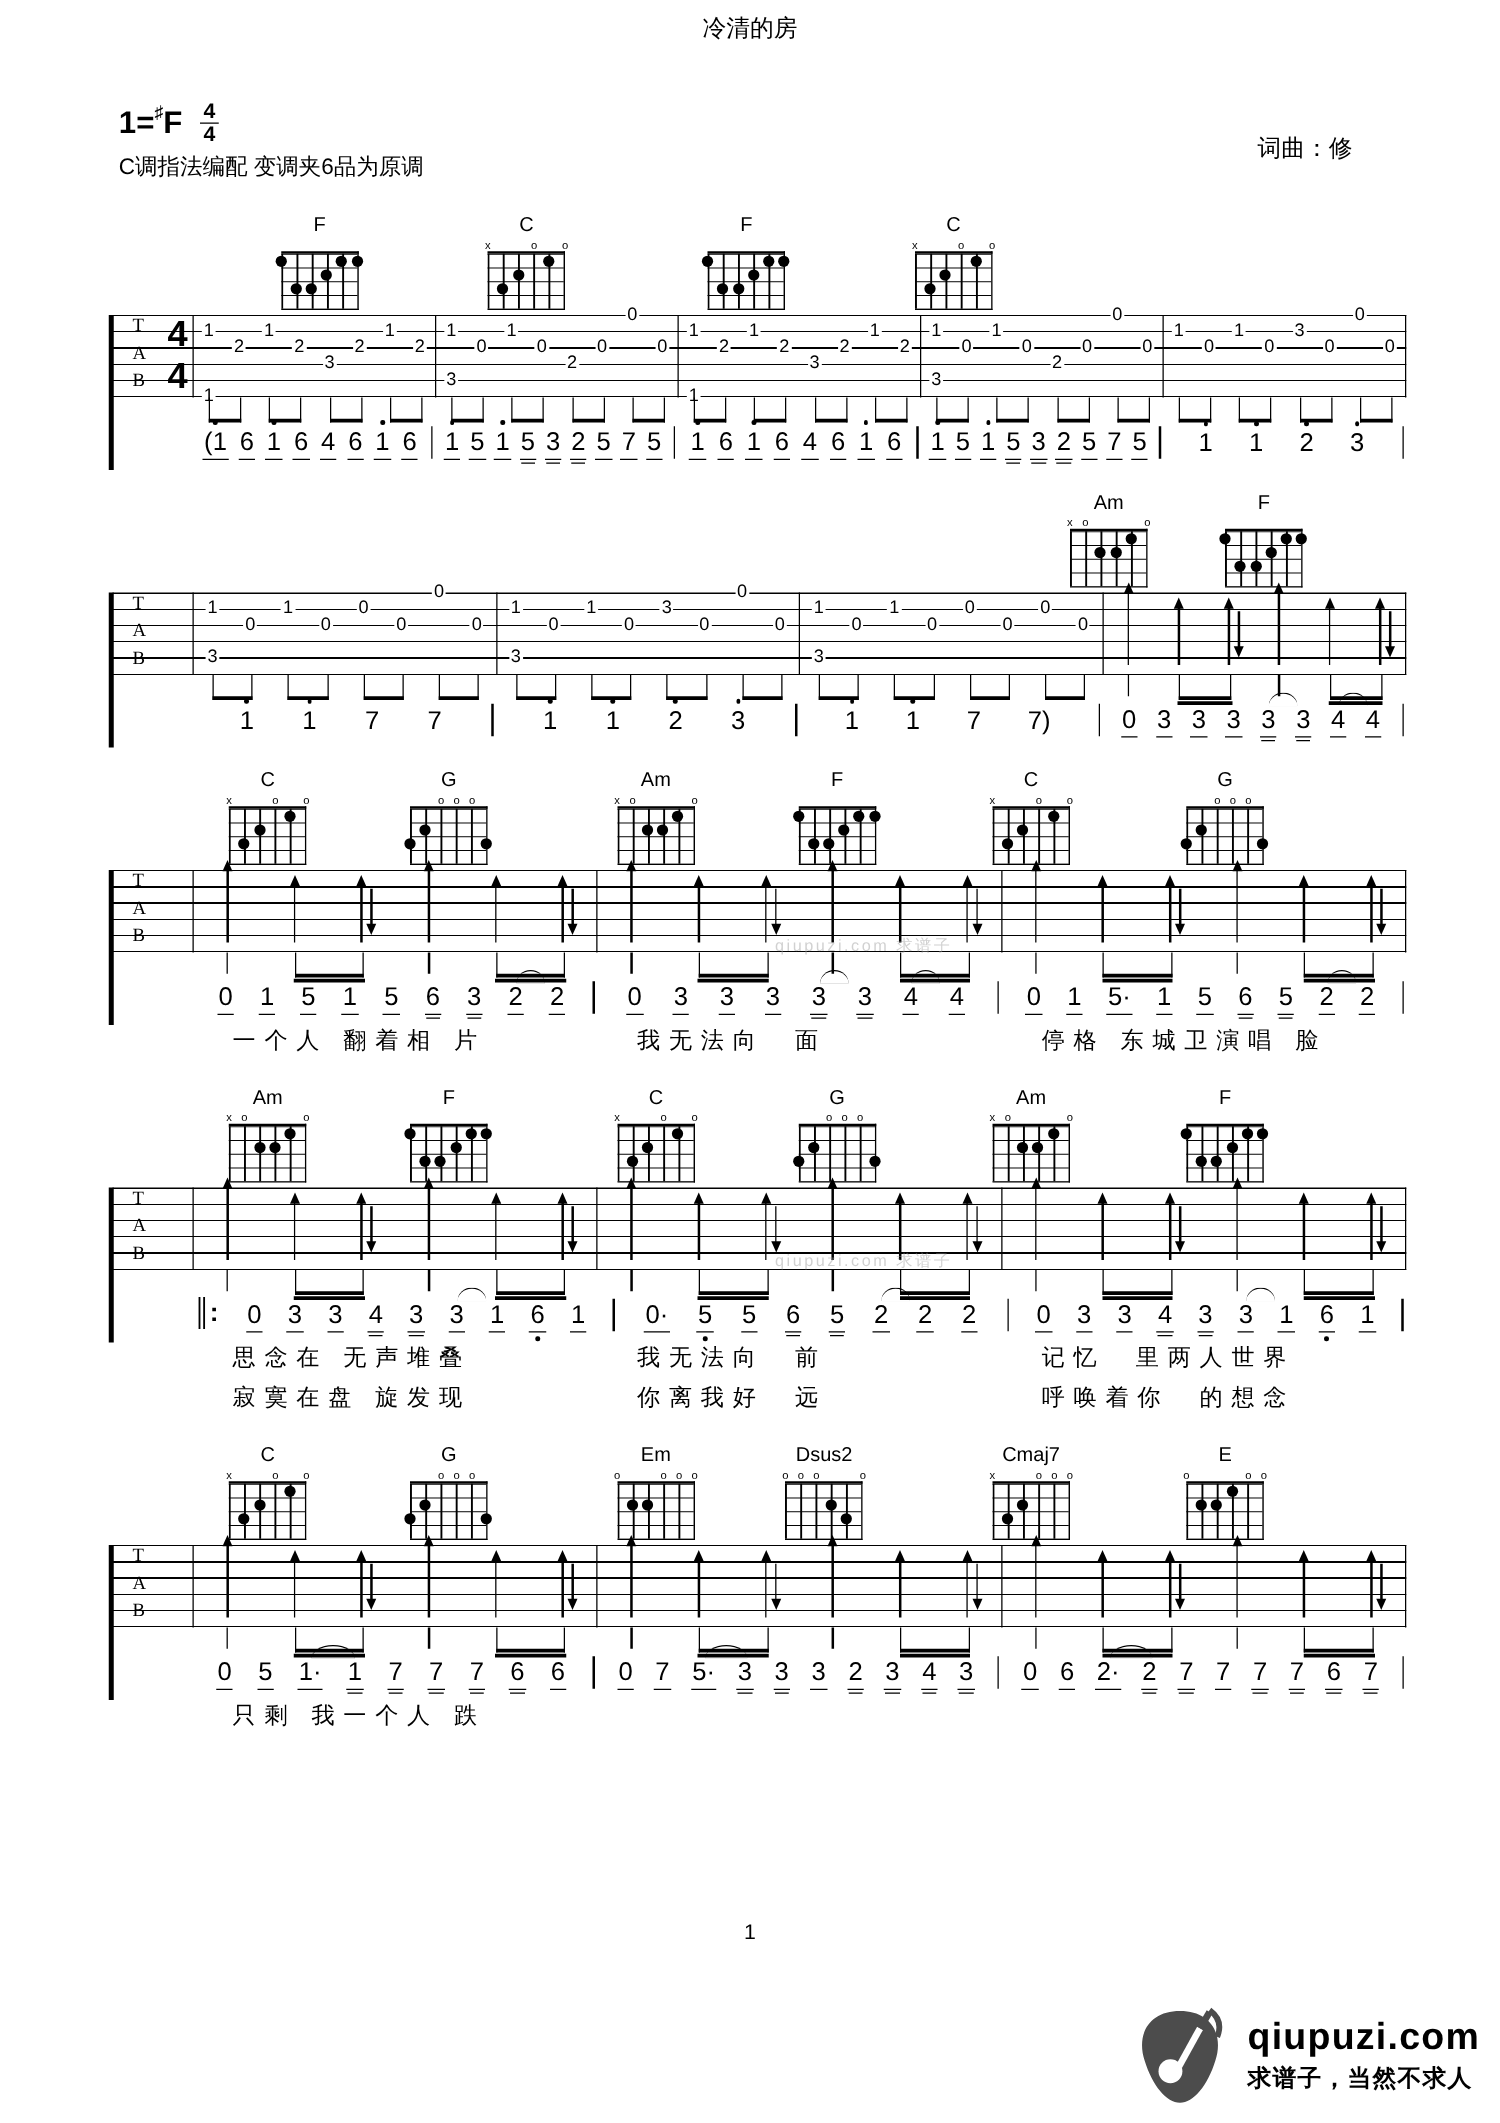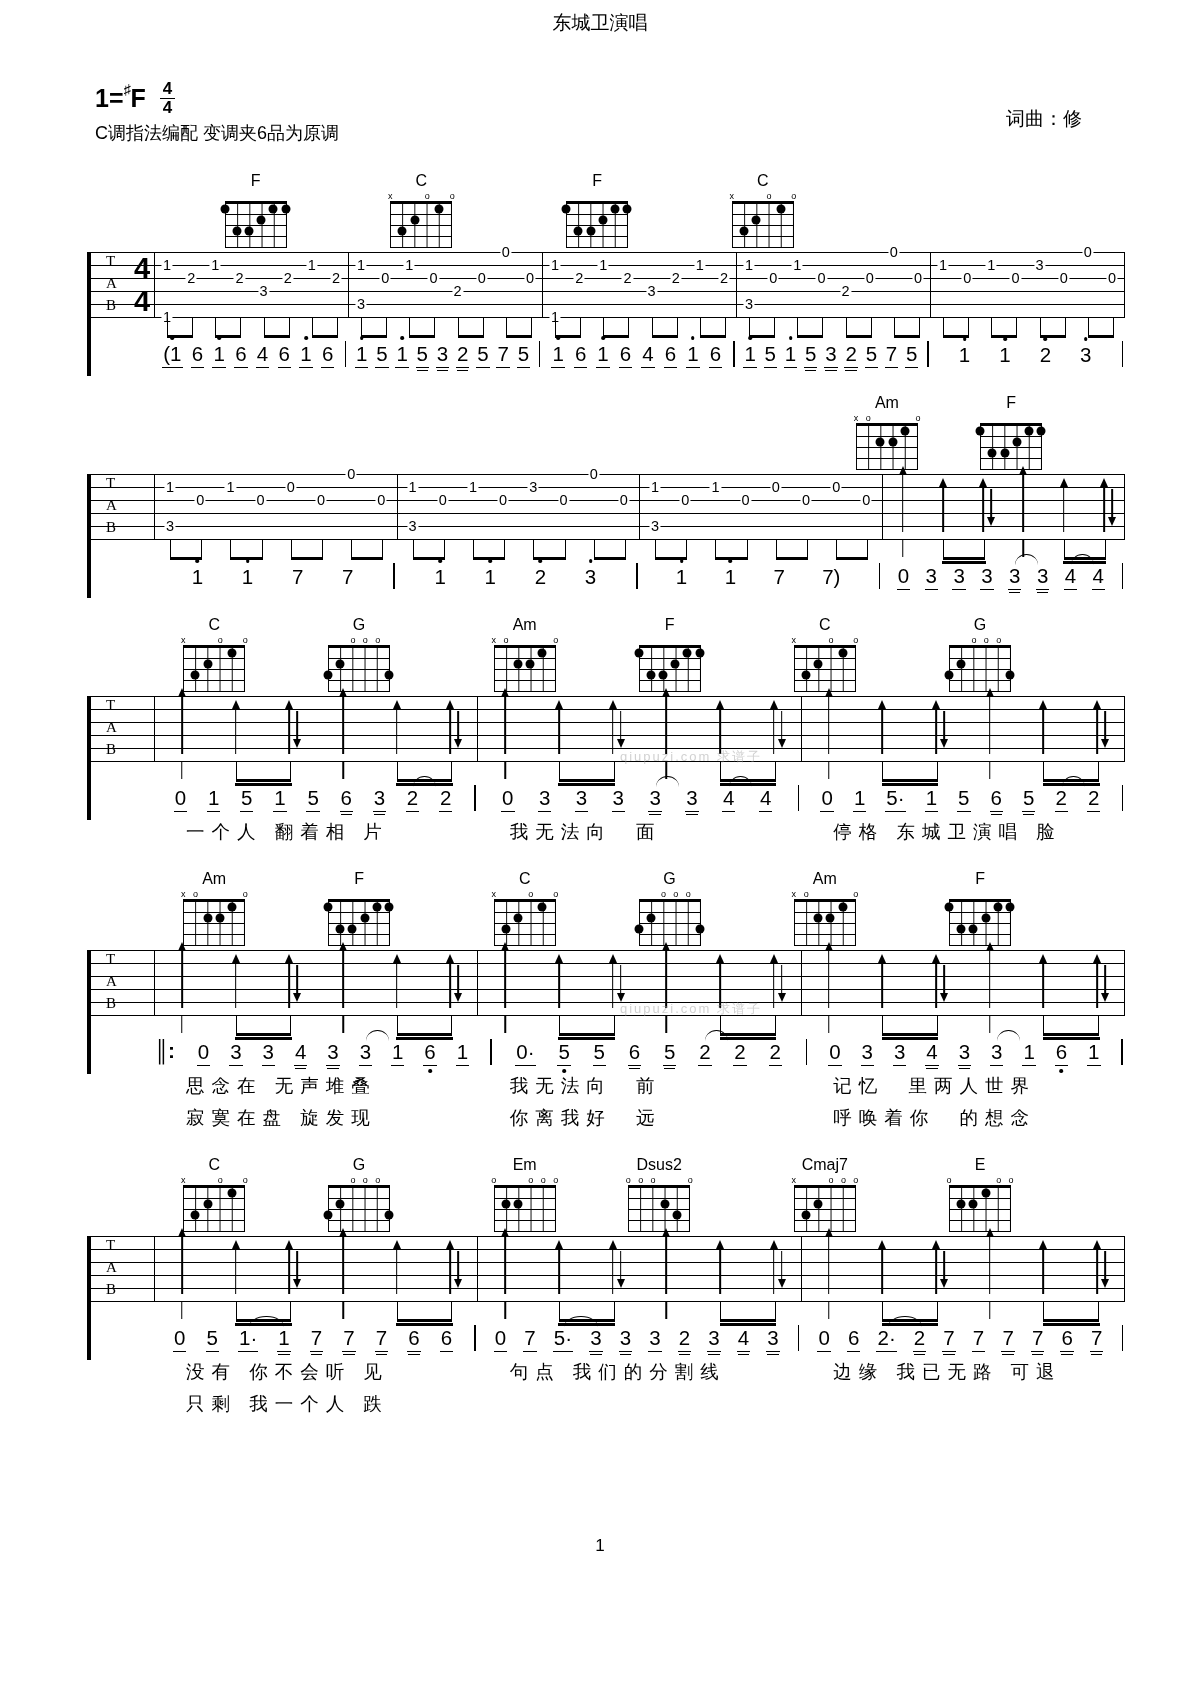--- a/index.html
+++ b/index.html
@@ -60,21 +60,21 @@
   .pagenum{position:absolute;bottom:142px;left:0;right:0;text-align:center;font-size:17px;}
   .wm{position:absolute;right:16px;bottom:8px;display:flex;align-items:center;gap:12px;}
   .wm-text .site{font-size:30px;font-weight:bold;letter-spacing:1px;}
   .wm-text .slogan{font-size:19px;font-weight:bold;margin-top:3px;letter-spacing:1px;}
   .faintwm{position:absolute;font-size:13px;color:#9a9a9a;opacity:.45;letter-spacing:2px;}
 </style>
 </head>
 <body>
 
 <div class="sheet">
-  <div class="subtitle">东城卫演唱</div>
+  <div class="subtitle">冷清的房</div>
 
   <div class="keysig">
     <span>1=</span>
       <span class="sharp">♯</span>
       <span>F</span>
     <span class="frac">
       <span class="num">4</span>
       <span class="den">4</span>
     </span>
   </div>
@@ -931,30 +931,38 @@
             <span class="jp u2">7</span>
             <span class="jp u1">7</span>
             <span class="jp u2">7</span>
             <span class="jp u2">7</span>
             <span class="jp u2">6</span>
             <span class="jp u2">7</span>
           </div>
           <span class="jpbar"></span>
         </div>
         <div class="lyr">
-          <div class="lyrm">没有 你不会听 见</div>
-          <div class="lyrm">句点 我们的分割线</div>
-          <div class="lyrm">边缘 我已无路 可退</div>
-        </div>
-        <div class="lyr">
           <div class="lyrm">只剩 我一个人 跌</div>
           <div class="lyrm"></div>
           <div class="lyrm"></div>
         </div>
       </div>
     </div>
 
   <span class="faintwm" style="left:620px;top:748px;">qiupuzi.com 求谱子</span>
   <span class="faintwm" style="left:620px;top:1000px;">qiupuzi.com 求谱子</span>
 
   <div class="pagenum">1</div>
 
+  <div class="wm">
+    <svg width="84" height="92" viewBox="0 0 110 112">
+      <path d="M55 10 C88 10 101 35 92 62 C84 88 69 106 55 106 C41 106 26 88 18 62 C9 35 22 10 55 10 Z" fill="#4c4c4c"></path>
+      <circle cx="45" cy="73" r="12.5" fill="#ffffff"></circle>
+      <line x1="54" y1="68" x2="76" y2="28" stroke="#ffffff" stroke-width="7"></line>
+      <line x1="76" y1="28" x2="86" y2="11" stroke="#4c4c4c" stroke-width="7"></line>
+      <path d="M86 9 q 15 11 8 28" stroke="#4c4c4c" stroke-width="6" fill="none"></path>
+    </svg>
+    <div class="wm-text">
+      <div class="site">qiupuzi.com</div>
+      <div class="slogan">求谱子，当然不求人</div>
+    </div>
+  </div>
 </div>
 
 </body></html>

